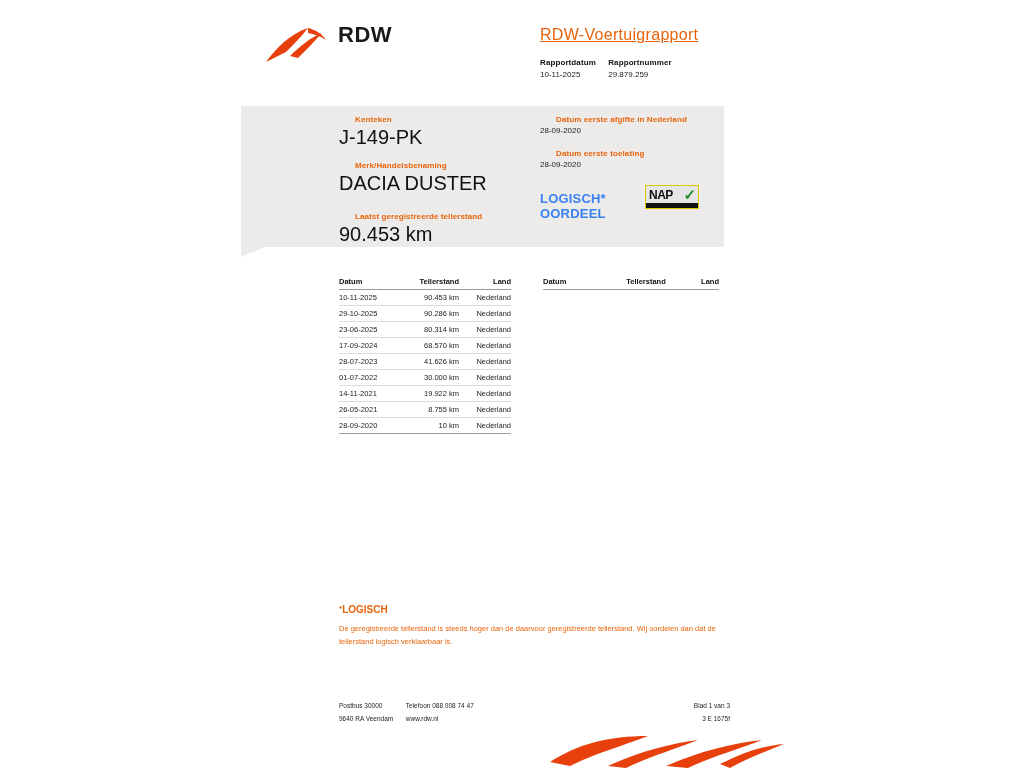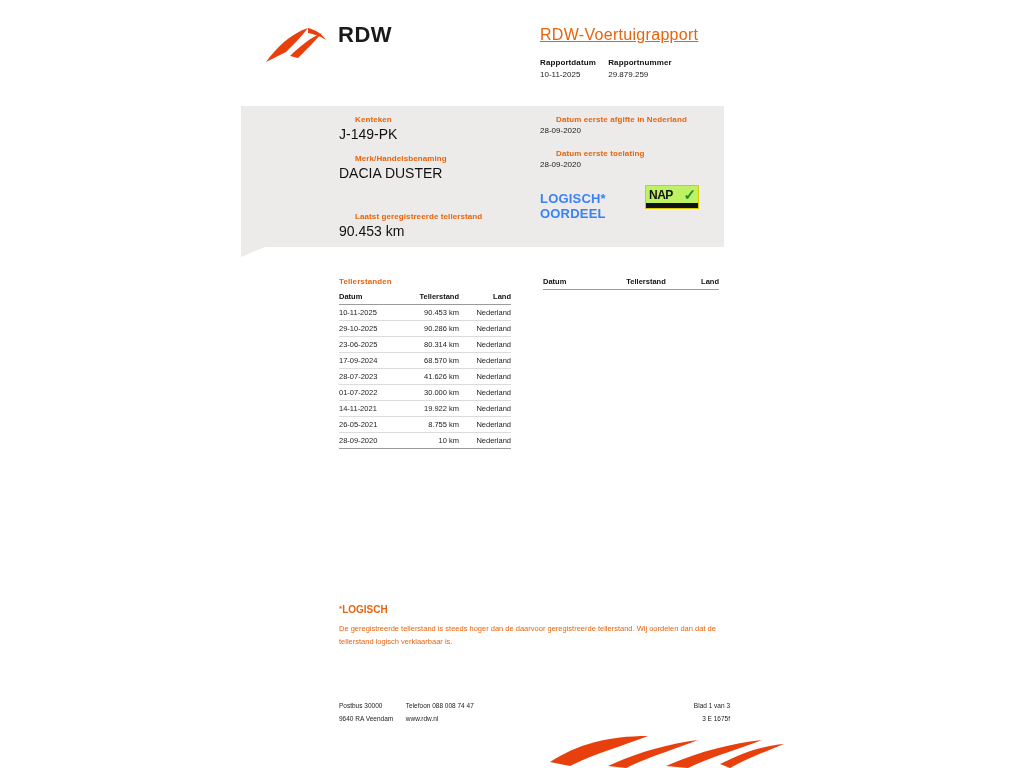--- a/index.html
+++ b/index.html
@@ -93,21 +93,21 @@
   .panel-left { position: absolute; left: 339px; top: 115px; width: 190px; }
   .panel-right { position: absolute; left: 540px; top: 115px; width: 200px; }
   .field-label {
     color: #e8640c;
     font-weight: bold;
     font-size: 8px;
     letter-spacing: 0.1px;
     margin: 0 0 2px 16px;
   }
   .field-value-lg {
-    font-size: 14px;
+    font-size: 20px;
     color: #111;
     margin: 0 0 12px 0;
   }
   .field-value-sm {
     font-size: 8px;
     color: #222;
     margin: 0 0 14px 0;
   }
   .odo-block { position: absolute; left: 339px; top: 212px; width: 200px; }
   .verdict {
@@ -119,21 +119,21 @@
     color: #3b82f6;
     line-height: 15px;
     letter-spacing: 0.2px;
   }
   .nap-badge {
     position: absolute;
     left: 645px;
     top: 185px;
     width: 52px;
     height: 22px;
-    background: #bef264;
+    background: #e5e5e5;
     border: 1px solid #d9ca00;
     overflow: hidden;
   }
   .nap-text {
     position: absolute;
     left: 3px;
     top: 2px;
     font-size: 12px;
     font-weight: bold;
     color: #111;
@@ -285,21 +285,20 @@
     <div>OORDEEL</div>
   </div>
 
   <div class="nap-badge">
     <span class="nap-text">NAP</span>
     <span class="nap-check">✓</span>
     <span class="nap-bar"></span>
   </div>
 
   <div class="table-section">
-    <div class="table-title">Tellerstanden</div>
     <table class="odo">
       <thead>
         <tr>
           <th class="col-date">Datum</th>
           <th class="col-odo num">Tellerstand</th>
           <th class="col-land land">Land</th>
         </tr>
       </thead>
       <tbody>
         <tr>

